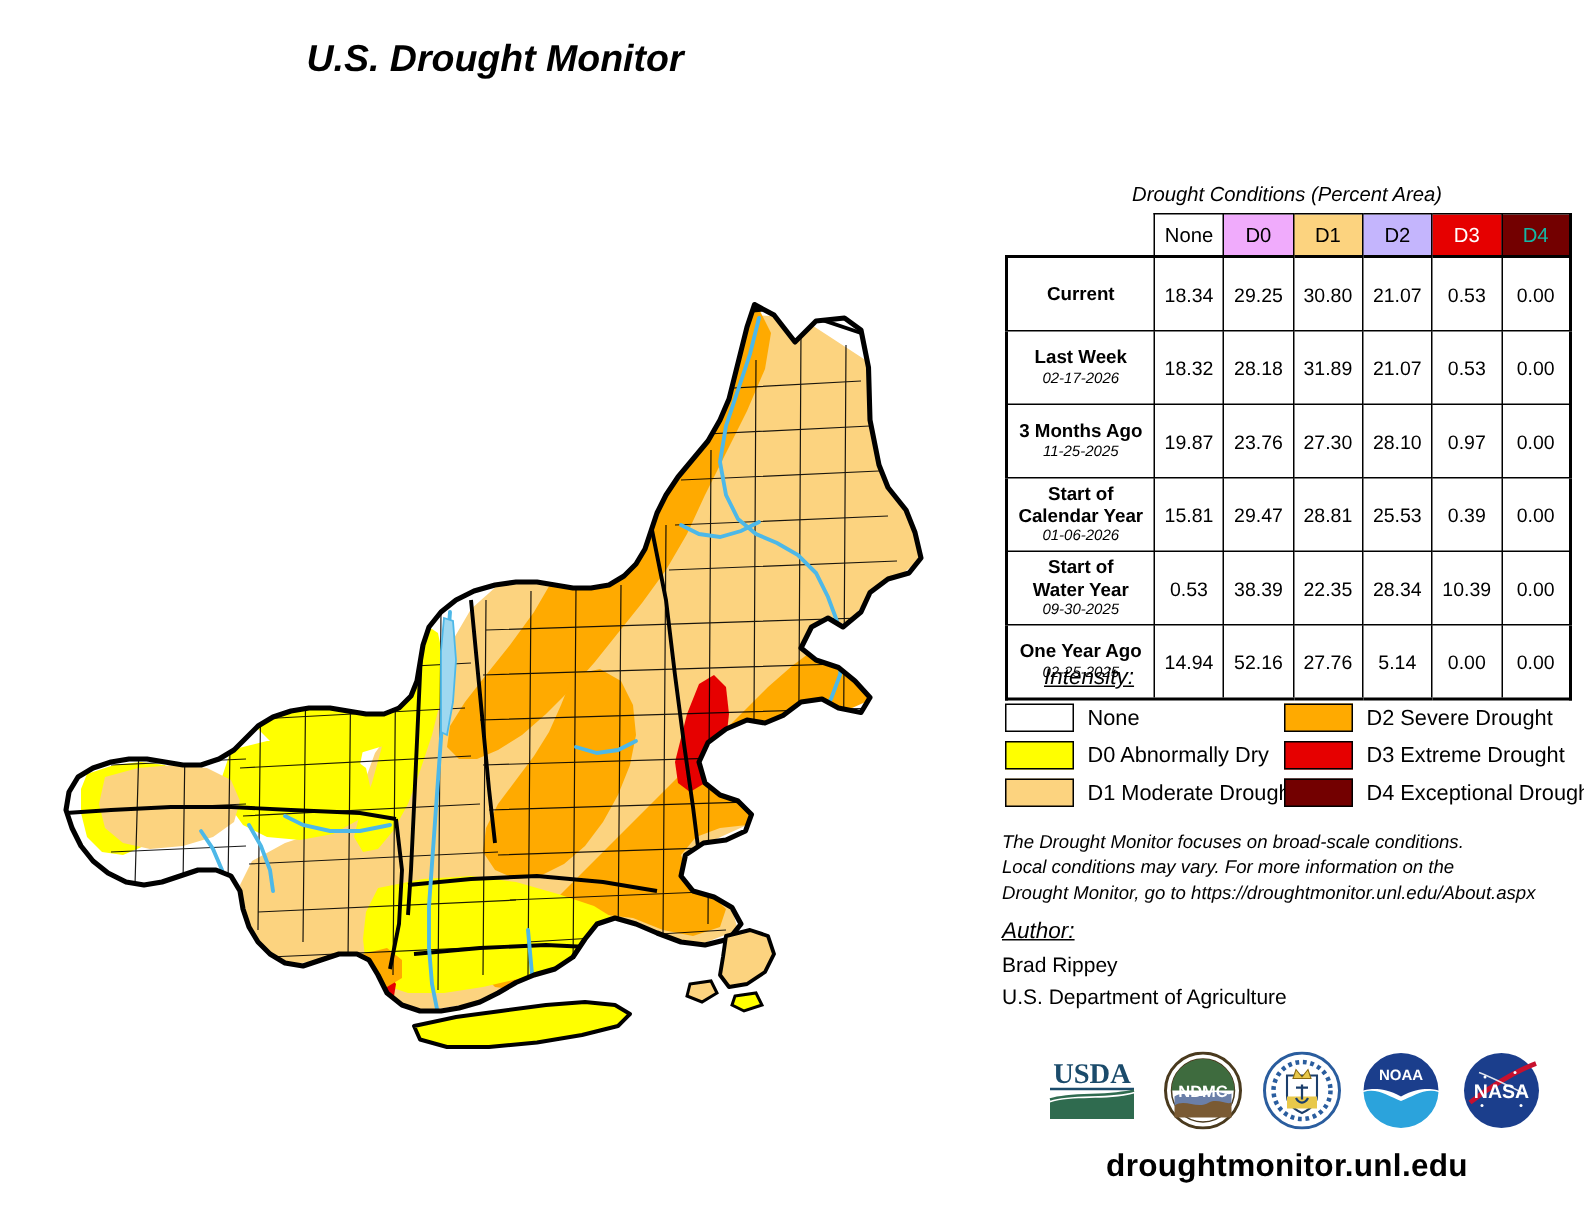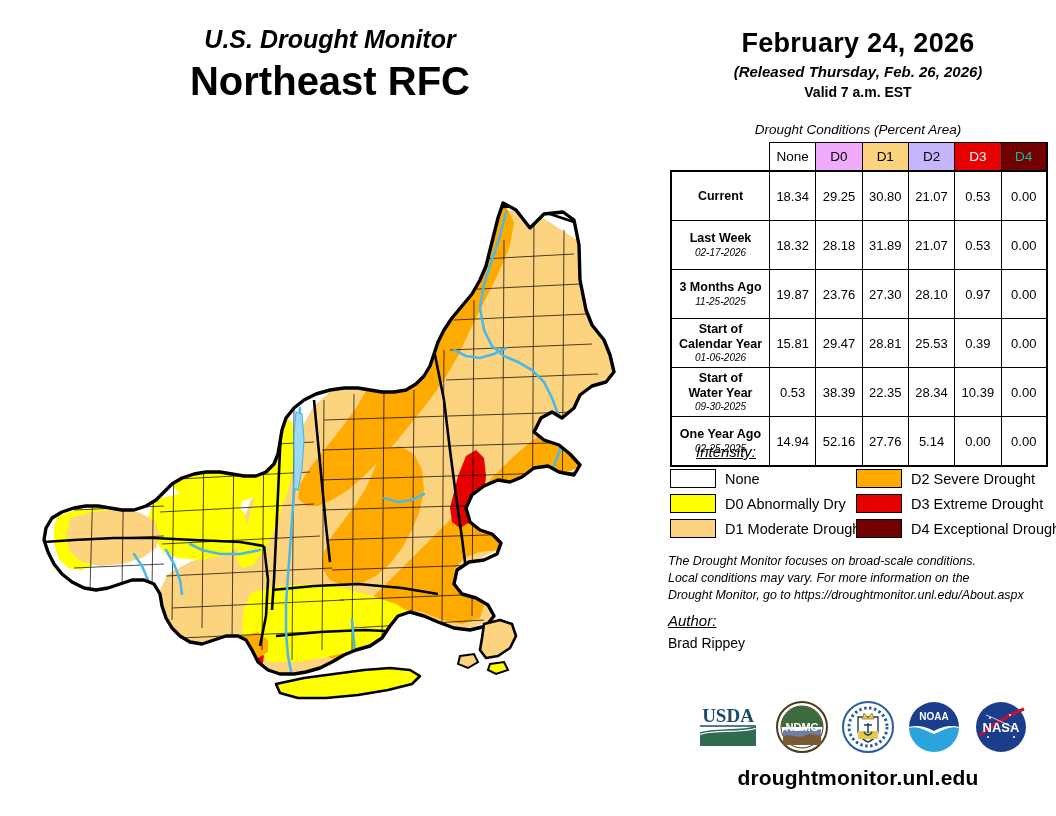--- a/index.html
+++ b/index.html
@@ -146,21 +146,20 @@
     letter-spacing: .2px;
   }
 </style>
 </head>
 <body>
 
 <div id="left-panel">
 
   <div id="title-block">
     <div id="title-sub">U.S. Drought Monitor</div>
-    <div id="title-main">Northeast RFC</div>
   </div>
 
   <div id="map-wrap">
     <svg id="map-svg" viewBox="0 0 646 580" xmlns="http://www.w3.org/2000/svg">
       <defs>
         <clipPath id="regionClip">
           <path d="M489,53 L502,60 L516,78 L530,64 L549,62 L560,70 L565,95 L566,130
                    L572,160 L578,175 L590,190 L596,205 L600,222 L592,232 L578,236
                    L566,245 L560,258 L548,268 L538,262 L527,268 L520,282 L530,290
                    L545,295 L556,304 L566,315 L560,325 L545,322 L534,316 L520,318
@@ -335,25 +334,20 @@
                  L466,500 L468,488 Z"></path>
         <path fill="#FCD37F" stroke="#000" stroke-width="2" d="M446,506 L460,504 L464,512 L454,518 L444,514 Z"></path>
         <path fill="#FFFF00" stroke="#000" stroke-width="2" d="M476,514 L490,512 L494,520 L482,524 L474,520 Z"></path>
       </g>
     </svg>
   </div>
 </div>
 
 <div id="right-panel">
 
-  <div id="date-block">
-    <div id="date-main">February 24, 2026</div>
-    <div id="date-released">(Released Thursday, Feb. 26, 2026)</div>
-    <div id="date-valid">Valid 7 a.m. EST</div>
-  </div>
 
   <div id="table-caption">Drought Conditions (Percent Area)</div>
 
   <table id="cond-table">
     <thead>
       <tr id="header-row">
         <th class="corner w-lbl"></th>
       <th class="hdr w-none" style="background: rgb(255, 255, 255);">None</th>
           <th class="hdr w-d" style="background: #f0abfc;">D0</th>
           <th class="hdr w-d" style="background: rgb(252, 211, 127);">D1</th>
@@ -472,20 +466,21 @@
 
   <div id="disclaimer">
     <div>The Drought Monitor focuses on broad-scale conditions.</div>
     <div>Local conditions may vary. For more information on the</div>
     <div>Drought Monitor, go to https://droughtmonitor.unl.edu/About.aspx</div>
   </div>
 
   <div id="author-head">Author:</div>
   <div id="author-lines">
     <div>Brad Rippey</div>
+    <div>U.S. Department of Agriculture</div>
   </div>
 
   <div id="logos">
 
     <svg class="logo" width="68" height="50" viewBox="0 0 68 50">
       <text x="34" y="20" text-anchor="middle" font-family="'Liberation Serif',serif" font-size="19" font-weight="bold" fill="#1B4B6B">USDA</text>
       <line x1="6" y1="24" x2="62" y2="24" stroke="#1B4B6B" stroke-width="1.6"></line>
       <path d="M6,44 L6,33 C20,28 44,32 62,27 L62,44 Z" fill="#2F6B4F"></path>
       <path d="M6,31 C22,26 44,30 62,25" fill="none" stroke="#2F6B4F" stroke-width="1.6"></path>
     </svg>

